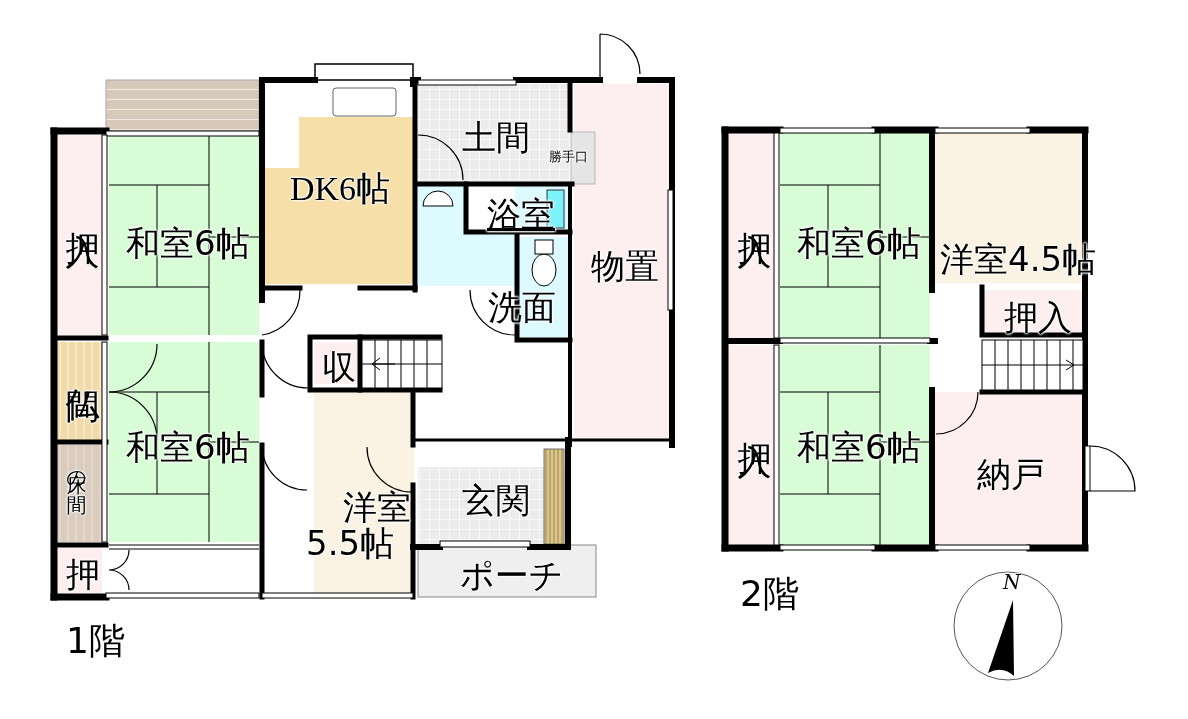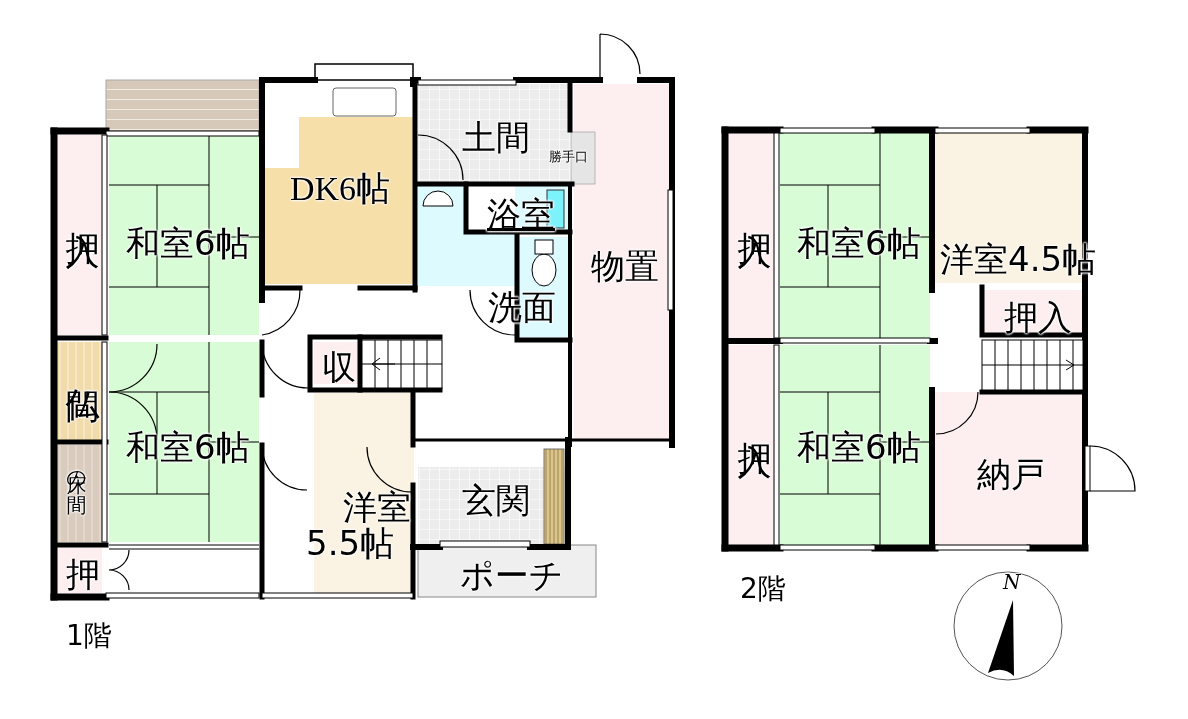--- a/index.html
+++ b/index.html
@@ -4,21 +4,21 @@
 <style>
   html, body { margin:0; padding:0; background:#ffffff; }
   body { width:1188px; height:719px; position:relative; overflow:hidden;
          font-family:"DejaVu Sans","Liberation Sans",sans-serif; }
   #plan { position:absolute; left:0; top:0; width:1188px; height:719px; }
   .lbl { position:absolute; color:#000; font-family:"DejaVu Sans","Liberation Sans",sans-serif;
          white-space:nowrap; line-height:1; text-align:center;
          text-shadow: 0 0 3px #fff, 0 0 3px #fff, 0 0 2px #fff, 0 0 2px #fff; }
   .big { font-size:34px; }
   .vert { writing-mode: vertical-rl; text-orientation: upright; letter-spacing:2px; }
-  .floor { position:absolute; font-size:28px; color:#000; font-family:"DejaVu Sans","Liberation Sans",sans-serif; }
+  .floor { position:absolute; font-size:36px; color:#000; font-family:"DejaVu Sans","Liberation Sans",sans-serif; }
 </style>
 </head>
 <body>
 
 <svg id="plan" viewBox="0 0 1188 719" xmlns="http://www.w3.org/2000/svg">
   <defs>
     <pattern id="tile" width="10" height="10" patternUnits="userSpaceOnUse">
       <rect width="10" height="10" fill="#ececec"></rect>
       <path d="M10 0 V10 M0 10 H10" stroke="#ffffff" stroke-width="1.2"></path>
     </pattern>

